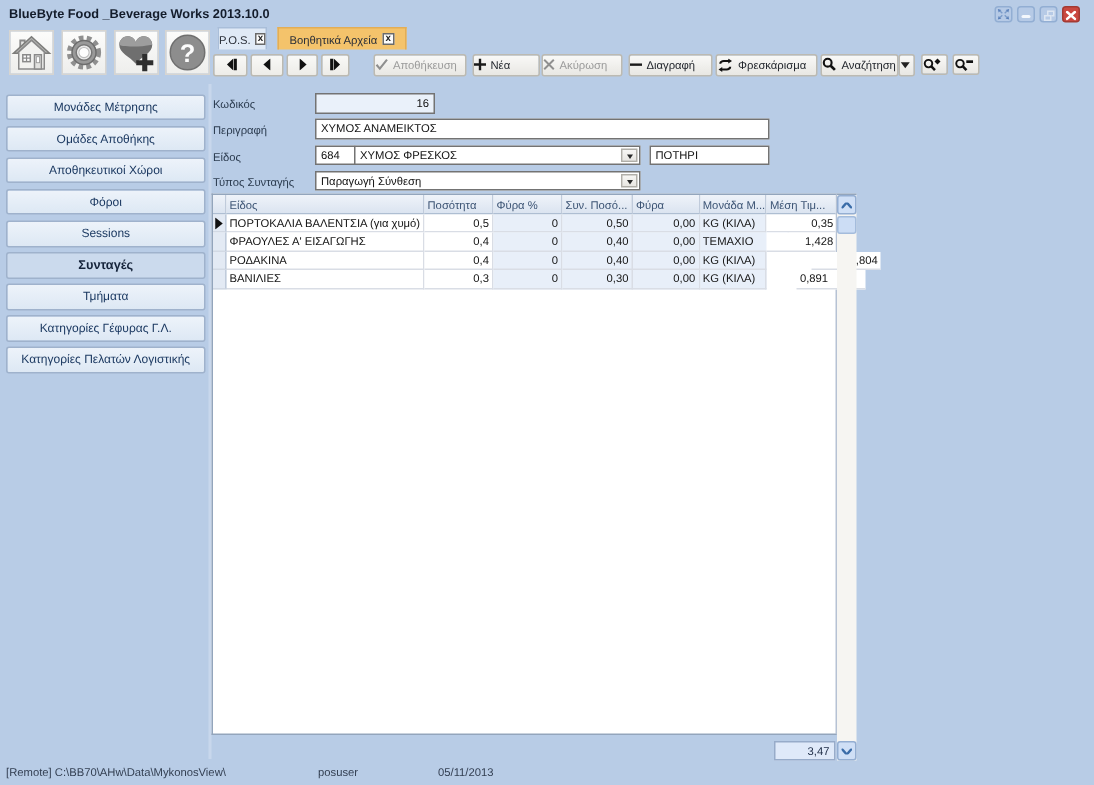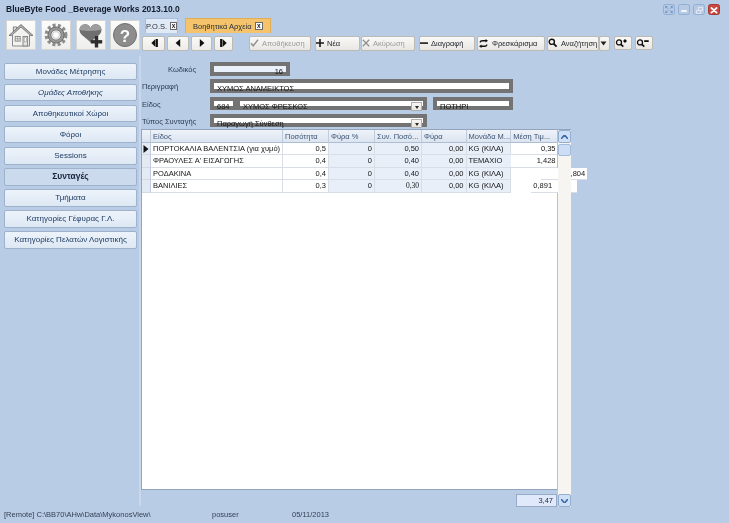--- a/index.html
+++ b/index.html
@@ -15,21 +15,21 @@
 .navb svg { position:absolute; left:50%; top:50%; transform:translate(-50%,-50%); }
 .bigbtn { position:absolute; top:20px; width:30px; height:30px; background:linear-gradient(#fcfcfb,#eeeeec);
   border:1px solid #d7d5d1; }
 .tab { position:absolute; top:18px; height:15px; font-size:7.5px; color:#2a2f38;
   display:flex; align-items:center; justify-content:center; gap:3px; }
 .tabx { display:inline-block; width:8.5px; height:8.5px; background:#fcfcfc; border:1px solid #6a6a6a;
   font-size:6.5px; font-weight:bold; line-height:6.5px; text-align:center; color:#222; }
 .sbtn { position:absolute; left:4px; width:133px; height:17.6px; background:linear-gradient(#edf3fa,#dde8f4);
   border:1px solid #9fb2cc; border-radius:2px; font-size:8px; color:#17355e; text-align:center; line-height:15.5px; }
 .lbl { position:absolute; font-size:7.5px; color:#2c3c50; }
-.inp { position:absolute; height:13.5px; background:#fff; border:4px solid #737373; font-size:7.5px; color:#111;
+.inp { position:absolute; height:13.5px; background:#fff; border:1px solid #737373; font-size:7.5px; color:#111;
   line-height:11.5px; padding:0 3px; white-space:nowrap; }
 .ddb { position:absolute; right:1px; top:1px; width:11px; height:9.5px; background:linear-gradient(#f7f6f4,#e8e6e2);
   border:1px solid #b0aea8; }
 .ddb:after { content:""; position:absolute; left:2.5px; top:3px; border:2.5px solid transparent; border-top:3.5px solid #2a2a2a; }
 .hcell { position:absolute; top:0; height:13px; font-size:7.5px; color:#3c5474; line-height:13px; padding-left:2px;
   border-right:1px solid #c0cbdb; border-bottom:1px solid #aebed2; background:linear-gradient(#eff3f9,#dbe4f0); white-space:nowrap; overflow:hidden; }
 .cell { position:absolute; font-size:7.5px; color:#141414; line-height:12.4px; height:12.4px; padding:0 2px;
   border-right:1px solid #d9dde5; border-bottom:1px solid #d9dde5; background:#fff; white-space:nowrap; overflow:hidden; }
 .wbtn { position:absolute; top:4px; width:12px; height:10.5px; border-radius:2.5px; }
 </style>
@@ -187,30 +187,30 @@
 </div>
 <div class="btn" style="left:623px; width:18px; top:36px; height:14px;">
 <svg width="13" height="11" viewBox="0 0 13 11">
 <circle cx="4" cy="4.4" r="2.5" fill="none" stroke="#111" stroke-width="1.3"></circle>
 <line x1="5.9" y1="6.3" x2="8.3" y2="8.7" stroke="#111" stroke-width="1.7"></line>
 <rect x="8.2" y="2.2" width="4.5" height="1.8" fill="#111"></rect>
 </svg>
 </div>
 
 <div class="sbtn" style="top:62.6px;">Μονάδες Μέτρησης</div>
-<div class="sbtn" style="top:83.7px;font-style:italic;">Ομάδες Αποθήκης</div>
+<div class="sbtn" style="top:83.7px;">Ομάδες Αποθήκης</div>
 <div class="sbtn" style="top:104.8px;">Αποθηκευτικοί Χώροι</div>
 <div class="sbtn" style="top:125.9px;">Φόροι</div>
 <div class="sbtn" style="top:147px;">Sessions</div>
 <div class="sbtn" style="top:168.1px; font-weight:bold; font-size:8.5px; background:#cbdaed; color:#15233a;">Συνταγές</div>
 <div class="sbtn" style="top:189.2px;">Τμήματα</div>
 <div class="sbtn" style="top:210.3px;">Κατηγορίες Γέφυρας Γ.Λ.</div>
 <div class="sbtn" style="top:231.4px;">Κατηγορίες Πελατών Λογιστικής</div>
 
-<div class="lbl" style="left:128px; top:65px;padding-left:40px;">Κωδικός</div>
+<div class="lbl" style="left:142px; top:65px;">Κωδικός</div>
 <div class="lbl" style="left:142px; top:82.3px;">Περιγραφή</div>
 <div class="lbl" style="left:142px; top:99.6px;">Είδος</div>
 <div class="lbl" style="left:142px; top:116.9px;">Τύπος Συνταγής</div>
 
 <div class="inp" style="left:210px; top:62px; width:80px; background:#eaf1fa; text-align:right;">16</div>
 <div class="inp" style="left:210px; top:79.3px; width:303px;">ΧΥΜΟΣ ΑΝΑΜΕΙΚΤΟΣ</div>
 <div class="inp" style="left:210px; top:96.6px; width:27px;">684</div>
 <div class="inp" style="left:236px; top:96.6px; width:191px;">ΧΥΜΟΣ ΦΡΕΣΚΟΣ<div class="ddb"></div></div>
 <div class="inp" style="left:433px; top:96.6px; width:80px;">ΠΟΤΗΡΙ</div>
 <div class="inp" style="left:210px; top:113.9px; width:217px;">Παραγωγή Σύνθεση<div class="ddb"></div></div>
@@ -245,21 +245,21 @@
 <div class="cell" style="left:151px; top:167.8px; width:132px; background:#fff;">ΡΟΔΑΚΙΝΑ</div>
 <div class="cell" style="left:283px; top:167.8px; width:46px; background:#fff;text-align:right;">0,4</div>
 <div class="cell" style="left:329px; top:167.8px; width:46px; background:#e8eff9;text-align:right;">0</div>
 <div class="cell" style="left:375px; top:167.8px; width:47px; background:#e8eff9;text-align:right;">0,40</div>
 <div class="cell" style="left:422px; top:167.8px; width:44.5px; background:#e8eff9;text-align:right;">0,00</div>
 <div class="cell" style="left:466.5px; top:167.8px; width:44.8px; background:#e8eff9;">KG (ΚΙΛΑ)</div>
 <div class="cell" style="left:541px; top:167.8px; width:46.2px; background:#fff;text-align:right;border-right:none;">0,804</div>
 <div class="cell" style="left:151px; top:180.2px; width:132px; background:#fff;">ΒΑΝΙΛΙΕΣ</div>
 <div class="cell" style="left:283px; top:180.2px; width:46px; background:#fff;text-align:right;">0,3</div>
 <div class="cell" style="left:329px; top:180.2px; width:46px; background:#e8eff9;text-align:right;">0</div>
-<div class="cell" style="left:375px; top:180.2px; width:47px; background:#e8eff9;text-align:right;font-family:Liberation Serif, serif;">0,30</div>
+<div class="cell" style="left:375px; top:180.2px; width:47px; background:#e8eff9;text-align:right;">0,30</div>
 <div class="cell" style="left:422px; top:180.2px; width:44.5px; background:#e8eff9;text-align:right;">0,00</div>
 <div class="cell" style="left:466.5px; top:180.2px; width:44.8px; background:#e8eff9;">KG (ΚΙΛΑ)</div>
 <div class="cell" style="left:511.3px; top:180.2px; width:46.2px; background:#fff;text-align:left;border-right:none;margin-left:20px;">0,891</div>
 
 <div class="abs" style="left:142px; top:143px; width:9px; height:12.4px; background:#e3eaf4; border-right:1px solid #c0cbdb; border-bottom:1px solid #d2d9e4;">
 <svg width="6" height="8" viewBox="0 0 6 8" style="position:absolute;left:1px;top:2px;">
       <path d="M0.5 0 L0.5 8 L5.5 4 Z" fill="#111"></path>
     </svg>
 </div>
 <div class="abs" style="left:142px; top:155.4px; width:9px; height:12.4px; background:#e3eaf4; border-right:1px solid #c0cbdb; border-bottom:1px solid #d2d9e4;"></div>

